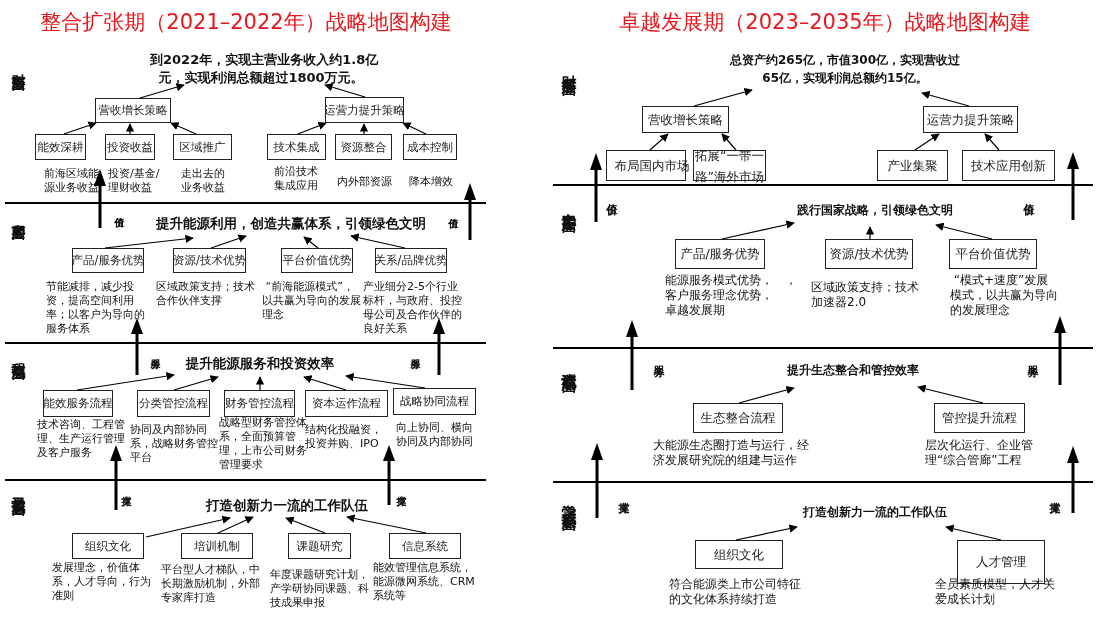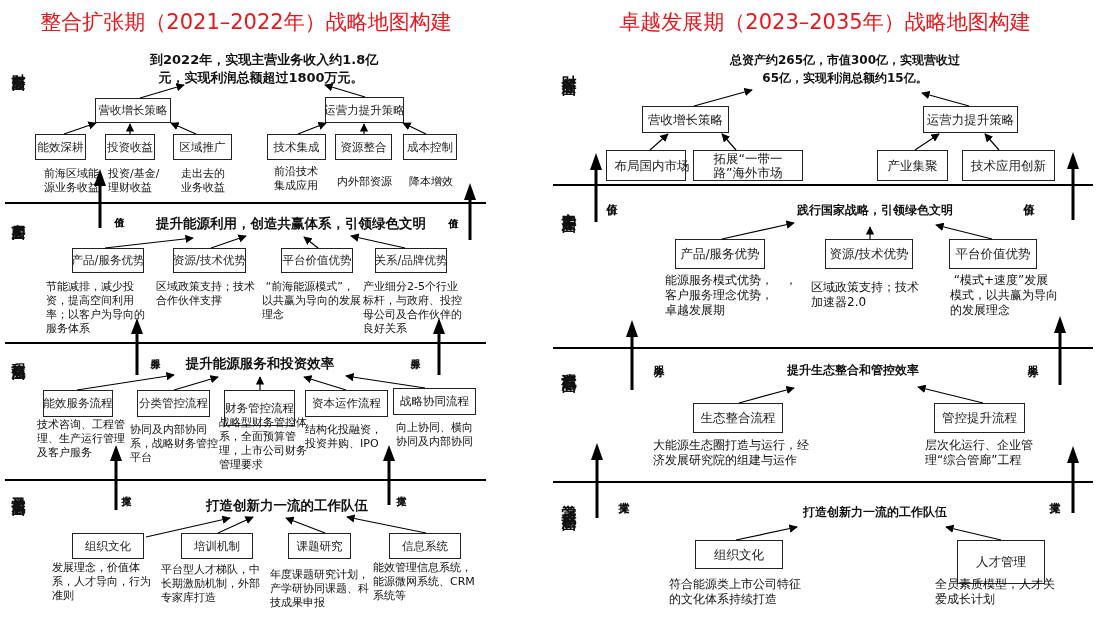--- a/index.html
+++ b/index.html
@@ -84,21 +84,21 @@
 
   <div class="hline" style="left:5px;top:342px;width:481px;"></div>
 
   <div class="vlabel" style="left:11px;top:352px;">流程层面</div>
   <div class="link" style="left:150px;top:351px;">服务</div>
   <div class="link" style="left:410px;top:351px;">服务</div>
   <div class="goal big" style="left:180px;top:354px;width:160px;">提升能源服务和投资效率</div>
 
   <div class="box" style="left:43px;top:390px;width:70px;height:27px;">能效服务流程</div>
   <div class="box" style="left:137px;top:390px;width:73px;height:27px;">分类管控流程</div>
-  <div class="box" style="left:224px;top:390px;width:71px;height:36px;">财务管控流程</div>
+  <div class="box" style="left:224px;top:390px;width:71px;height:27px;">财务管控流程</div>
   <div class="box" style="left:305px;top:390px;width:83px;height:27px;">资本运作流程</div>
   <div class="box" style="left:393px;top:388px;width:83px;height:27px;">战略协同流程</div>
 
   <div class="desc" style="left:37px;top:418px;">技术咨询、工程管
 理、生产运行管理
 及客户服务</div>
   <div class="desc" style="left:130px;top:423px;">协同及内部协同
 系，战略财务管控
 平台</div>
   <div class="desc" style="left:219px;top:416px;">战略型财务管控体
@@ -139,21 +139,21 @@
 <div>
   <div class="title" style="left:580px;width:490px;">卓越发展期（2023–2035年）战略地图构建</div>
 
   <div class="vlabel r" style="left:560px;top:63px;">财务层面</div>
   <div class="goal lg" style="left:698px;top:51px;width:294px;">总资产约265亿，市值300亿，实现营收过
 65亿，实现利润总额约15亿。</div>
   <div class="box r" style="left:642px;top:106px;width:87px;height:27px;">营收增长策略</div>
   <div class="box r" style="left:923px;top:106px;width:95px;height:27px;">运营力提升策略</div>
 
   <div class="box r" style="left:606px;top:150px;width:80px;height:31px;padding-left:12px;">布局国内市场</div>
-  <div class="box r" style="left:693px;top:150px;width:110px;height:31px;line-height:14px;">拓展“一带一
+  <div class="box r" style="left:693px;top:150px;width:73px;height:31px;line-height:21px;">拓展“一带一
 路”海外市场</div>
   <div class="box r" style="left:877px;top:150px;width:71px;height:31px;">产业集聚</div>
   <div class="box r" style="left:962px;top:150px;width:93px;height:31px;">技术应用创新</div>
 
   <div class="hline" style="left:553px;top:184px;width:540px;"></div>
 
   <div class="vlabel r" style="left:560px;top:200px;">客户层面</div>
   <div class="link r" style="left:605px;top:195px;">价值</div>
   <div class="link r" style="left:1022px;top:195px;">价值</div>
   <div class="goal lg" style="left:775px;top:201px;width:200px;">践行国家战略，引领绿色文明</div>

